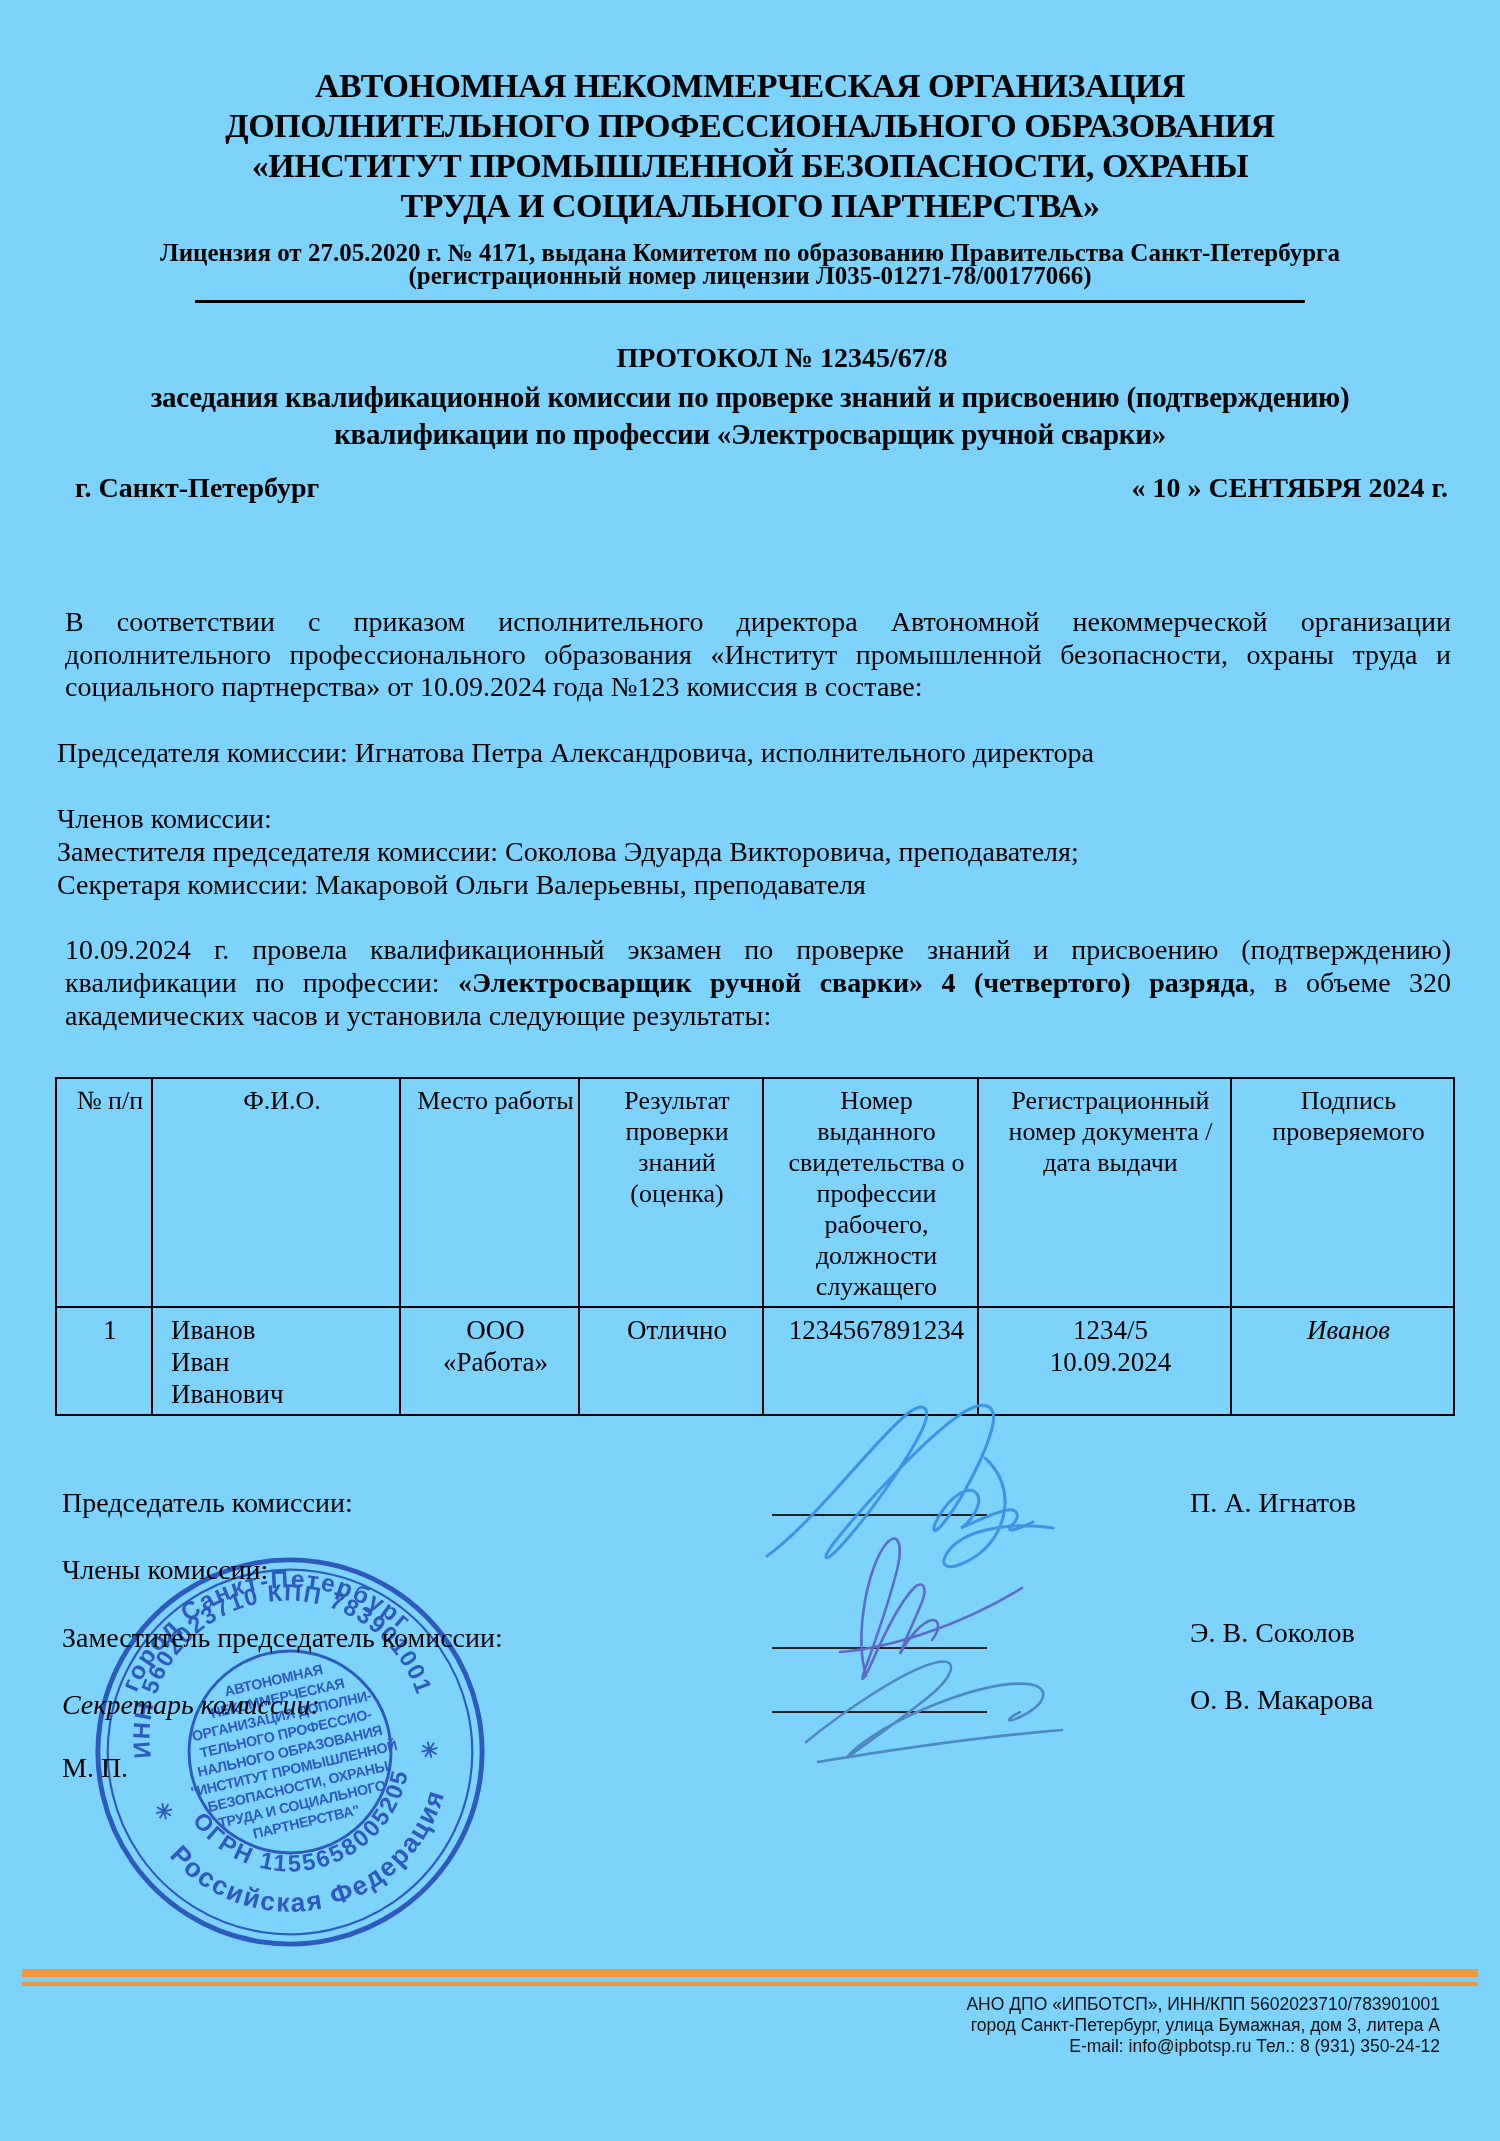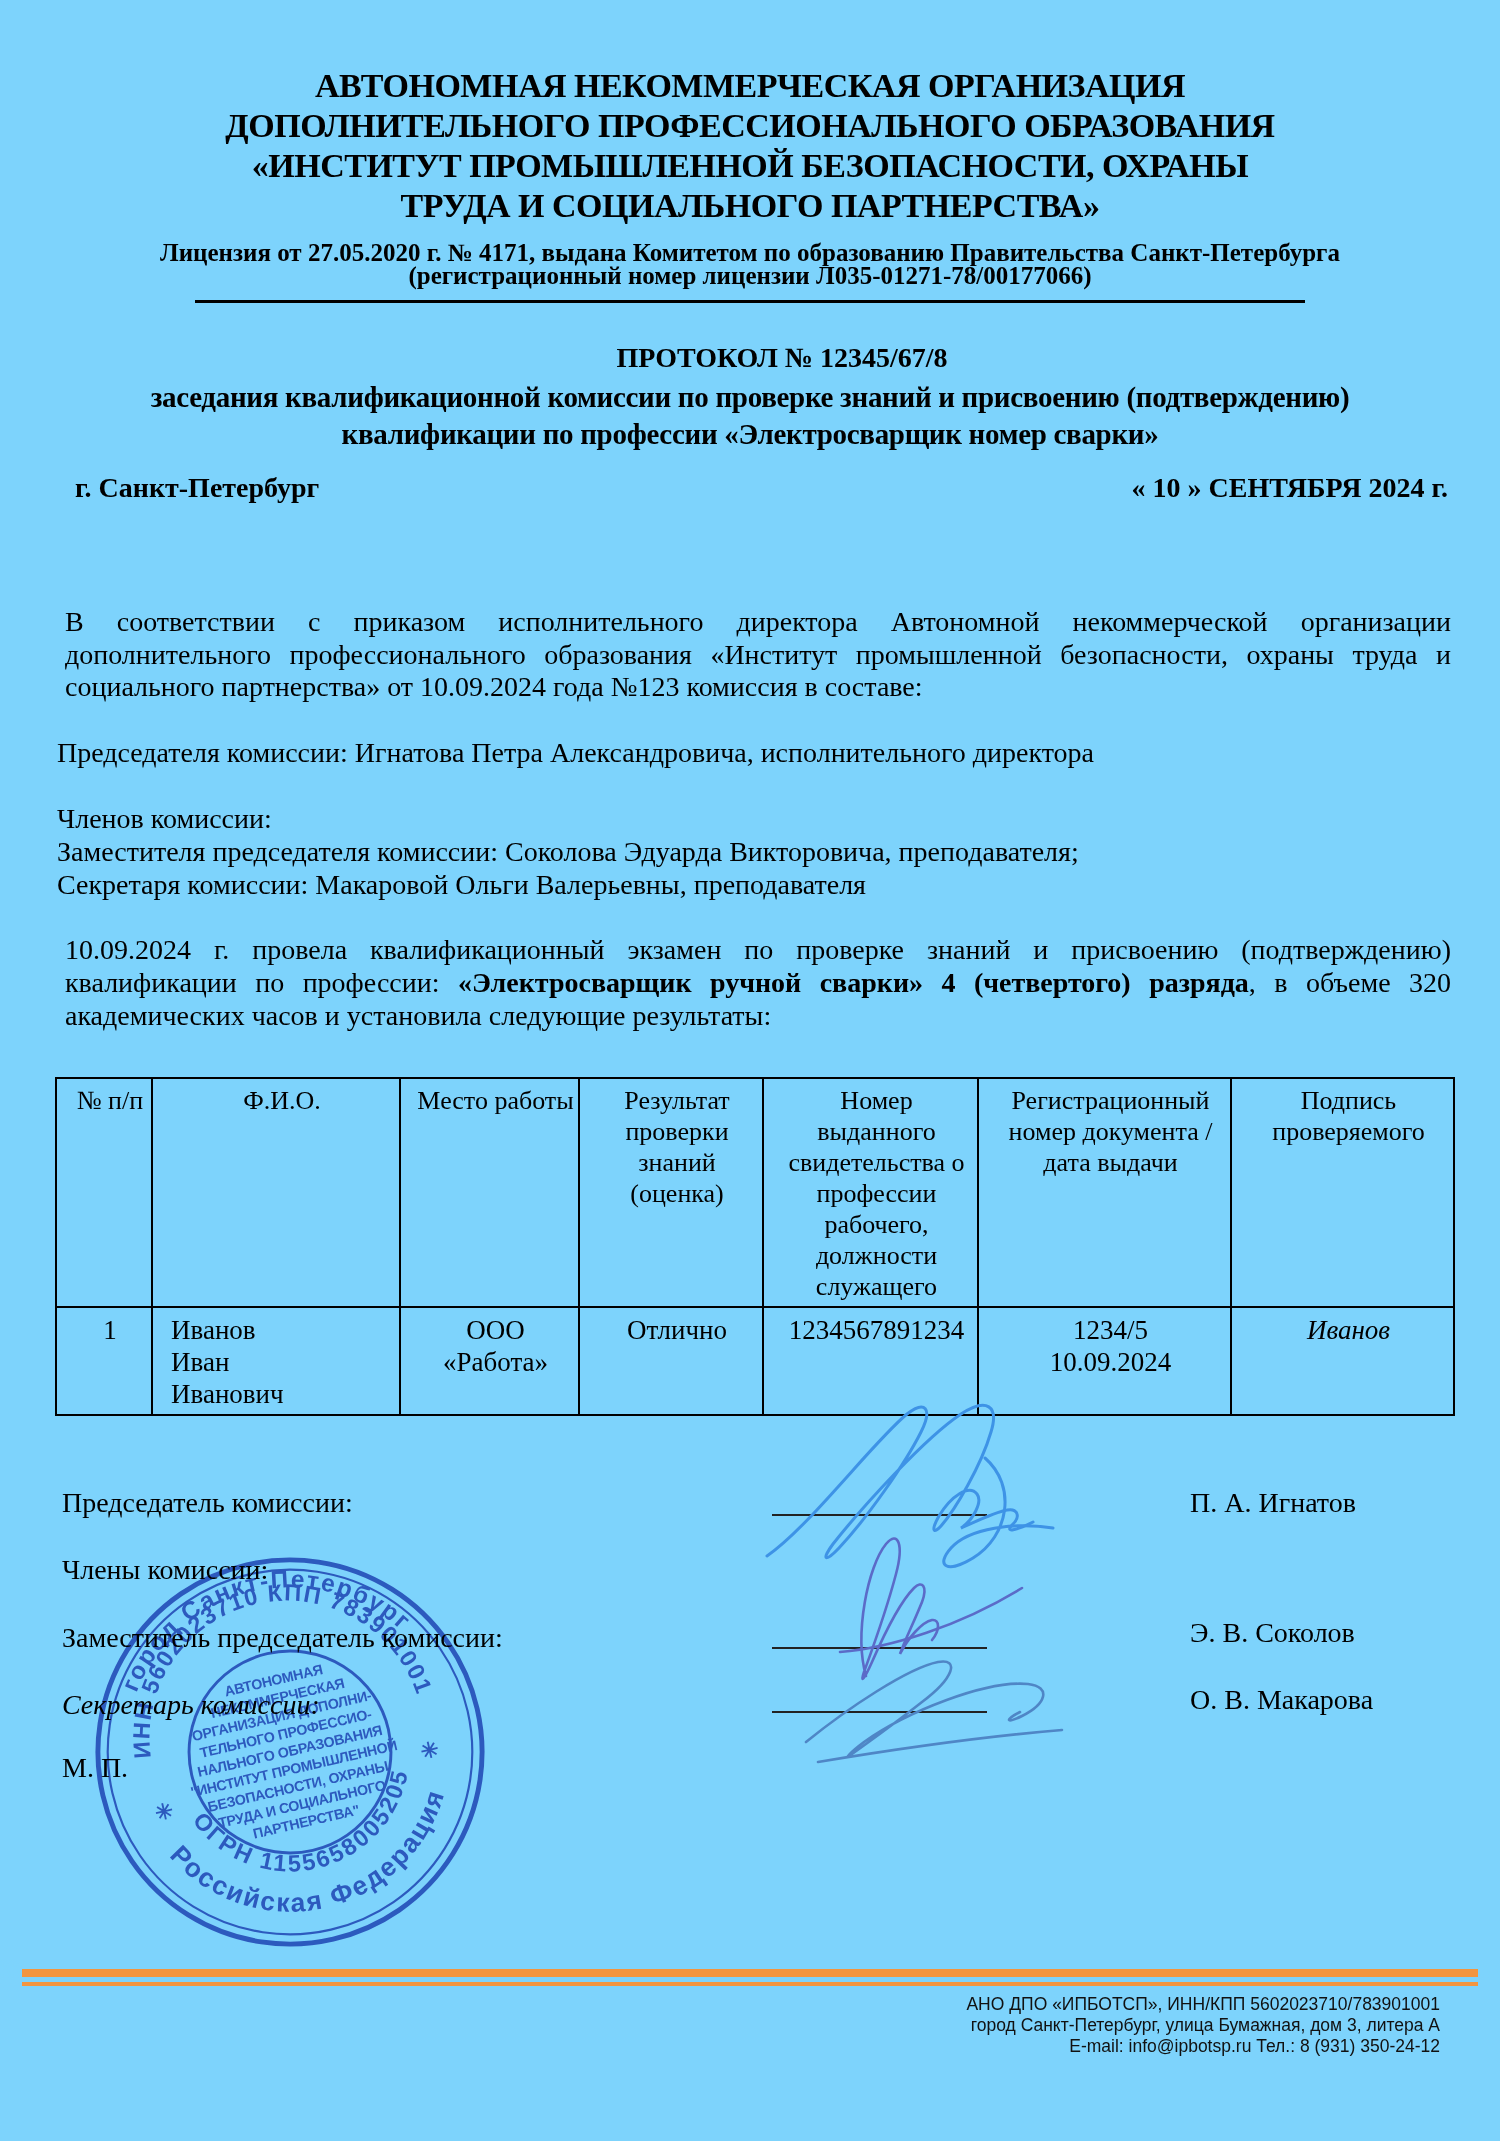--- a/index.html
+++ b/index.html
@@ -63,21 +63,21 @@
   <div class="abs license">
     <div>Лицензия от 27.05.2020 г. № 4171, выдана Комитетом по образованию Правительства Санкт-Петербурга</div>
     <div>(регистрационный номер лицензии Л035-01271-78/00177066)</div>
   </div>
 
   <div class="abs head-rule"></div>
 
   <div class="abs protocol-title">ПРОТОКОЛ № 12345/67/8</div>
   <div class="abs protocol-subtitle">
     <div>заседания квалификационной комиссии по проверке знаний и присвоению (подтверждению)</div>
-    <div>квалификации по профессии «Электросварщик номер сварки»</div>
+    <div>квалификации по профессии «Электросварщик ручной сварки»</div>
   </div>
 
   <div class="abs city-date">
     <span>г. Санкт-Петербург</span>
     <span>« 10 » СЕНТЯБРЯ 2024 г.</span>
   </div>
 
   <div class="abs para p1">В соответствии с приказом исполнительного директора Автономной некоммерческой организации дополнительного профессионального образования «Институт промышленной безопасности, охраны труда и социального партнерства» от 10.09.2024 года №123 комиссия в составе:</div>
   <div class="abs line-chairman">Председателя комиссии: Игнатова Петра Александровича, исполнительного директора</div>
 

